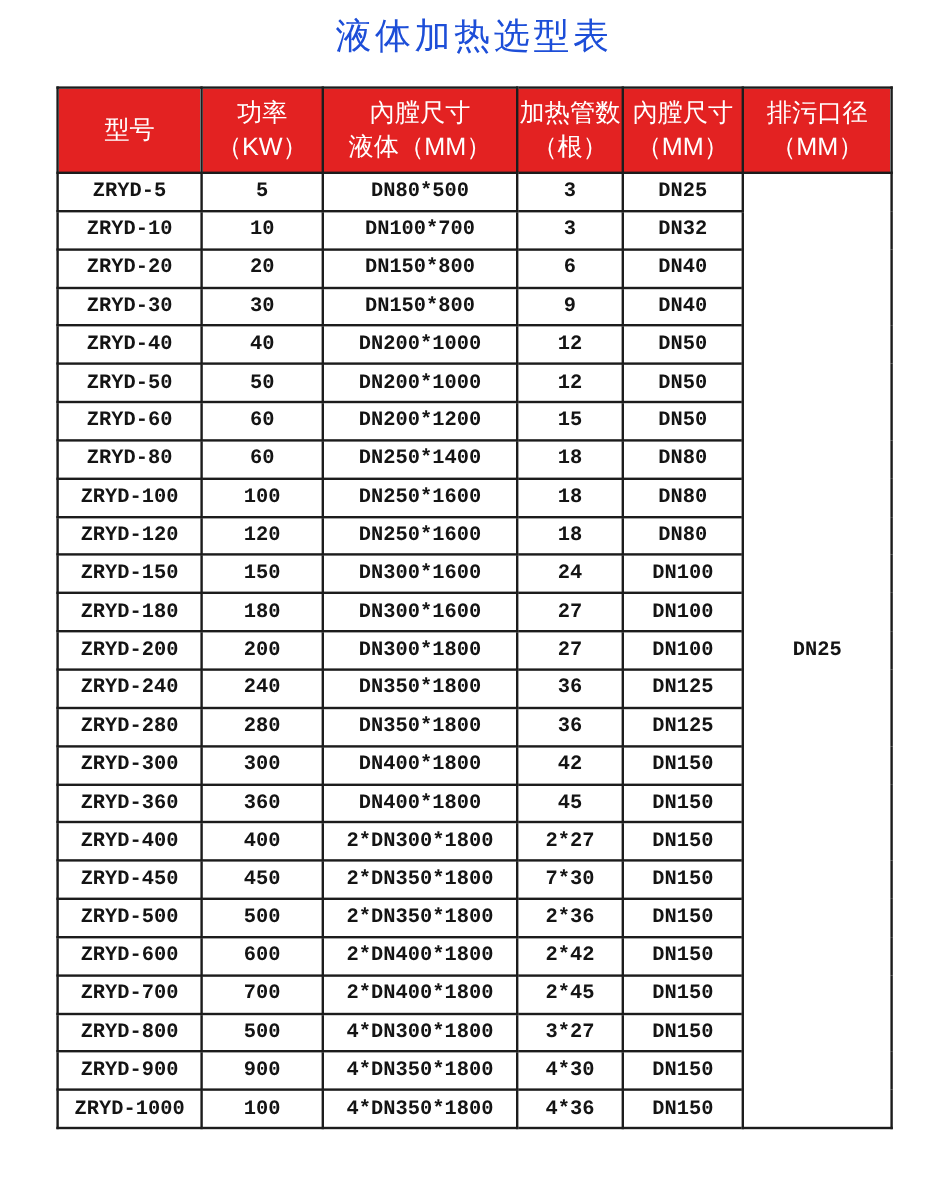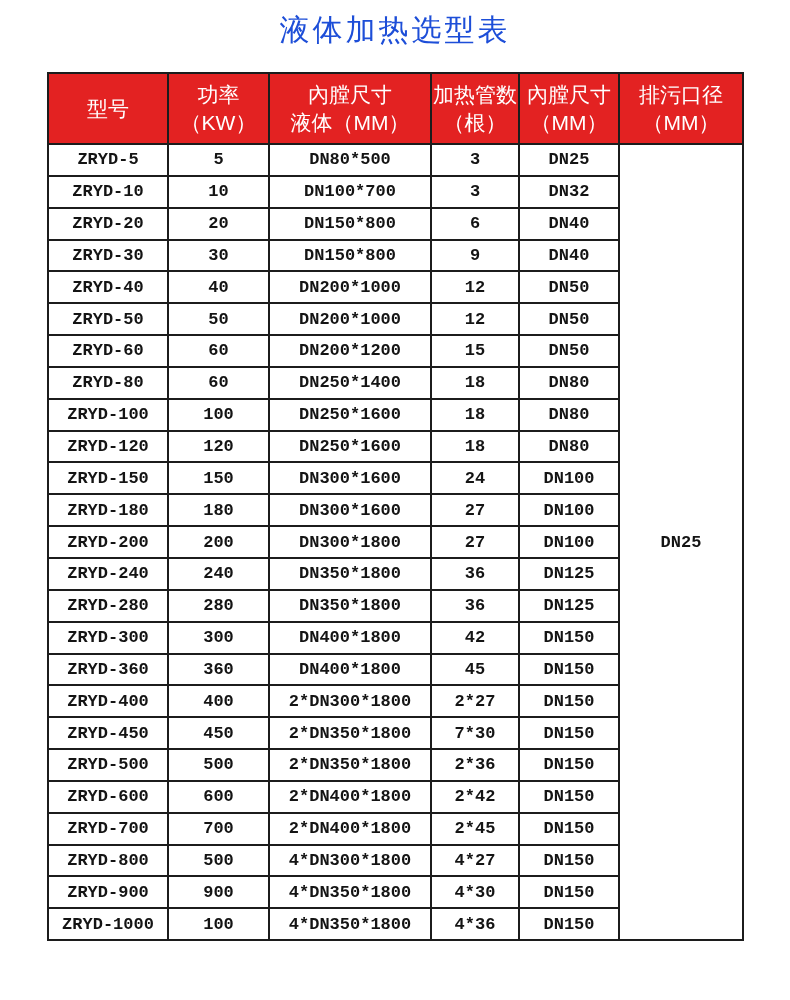--- a/index.html
+++ b/index.html
@@ -246,21 +246,21 @@
         <td>ZRYD-700</td>
         <td>700</td>
         <td>2*DN400*1800</td>
         <td>2*45</td>
         <td>DN150</td>
       </tr>
       <tr>
         <td>ZRYD-800</td>
         <td>500</td>
         <td>4*DN300*1800</td>
-        <td>4*27</td>
+        <td>3*27</td>
         <td>DN150</td>
       </tr>
       <tr>
         <td>ZRYD-900</td>
         <td>900</td>
         <td>4*DN350*1800</td>
         <td>4*30</td>
         <td>DN150</td>
       </tr>
       <tr>

